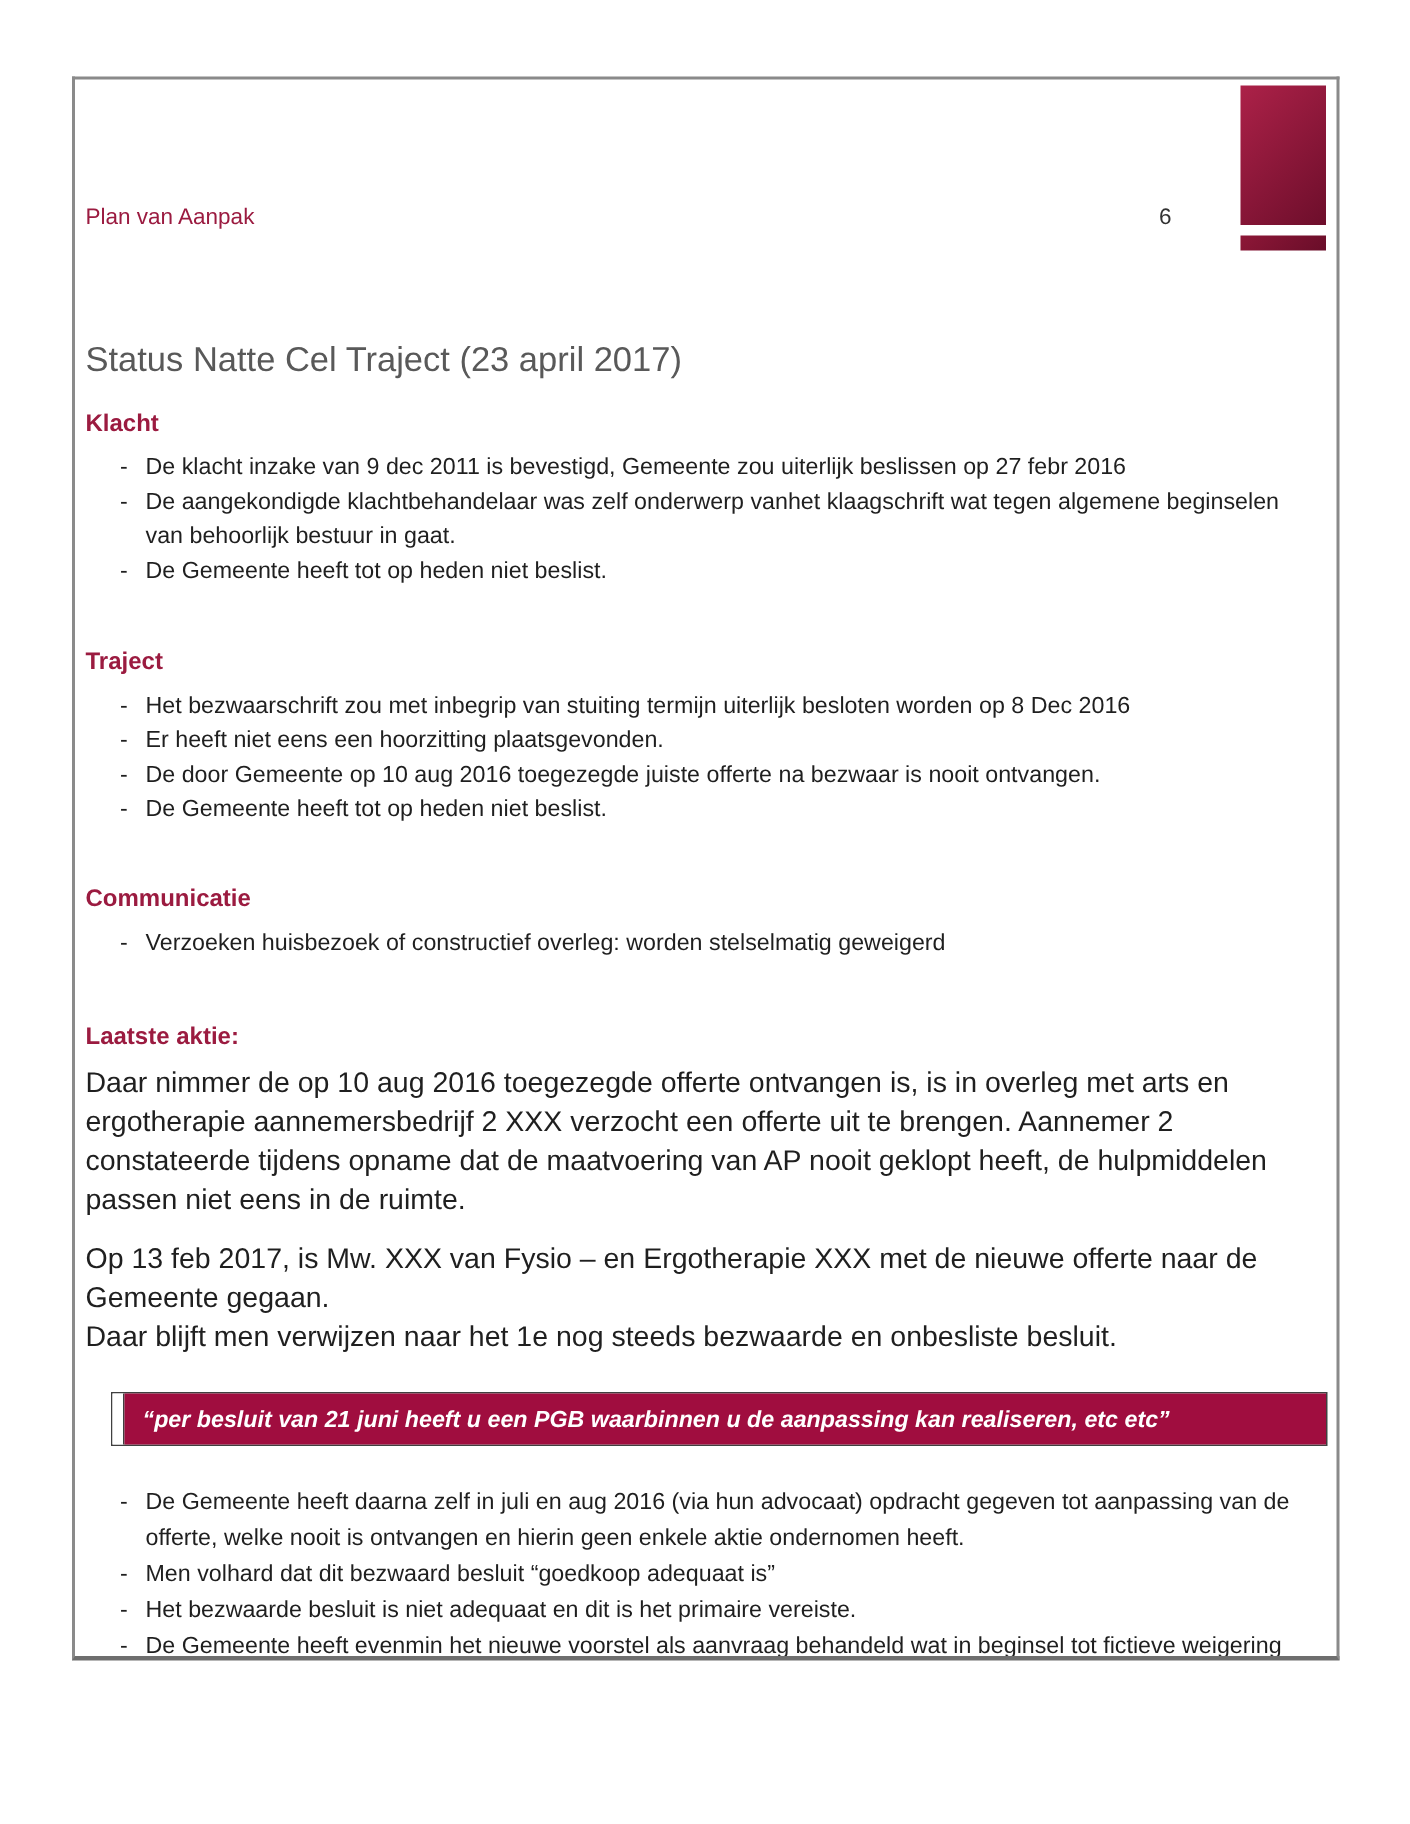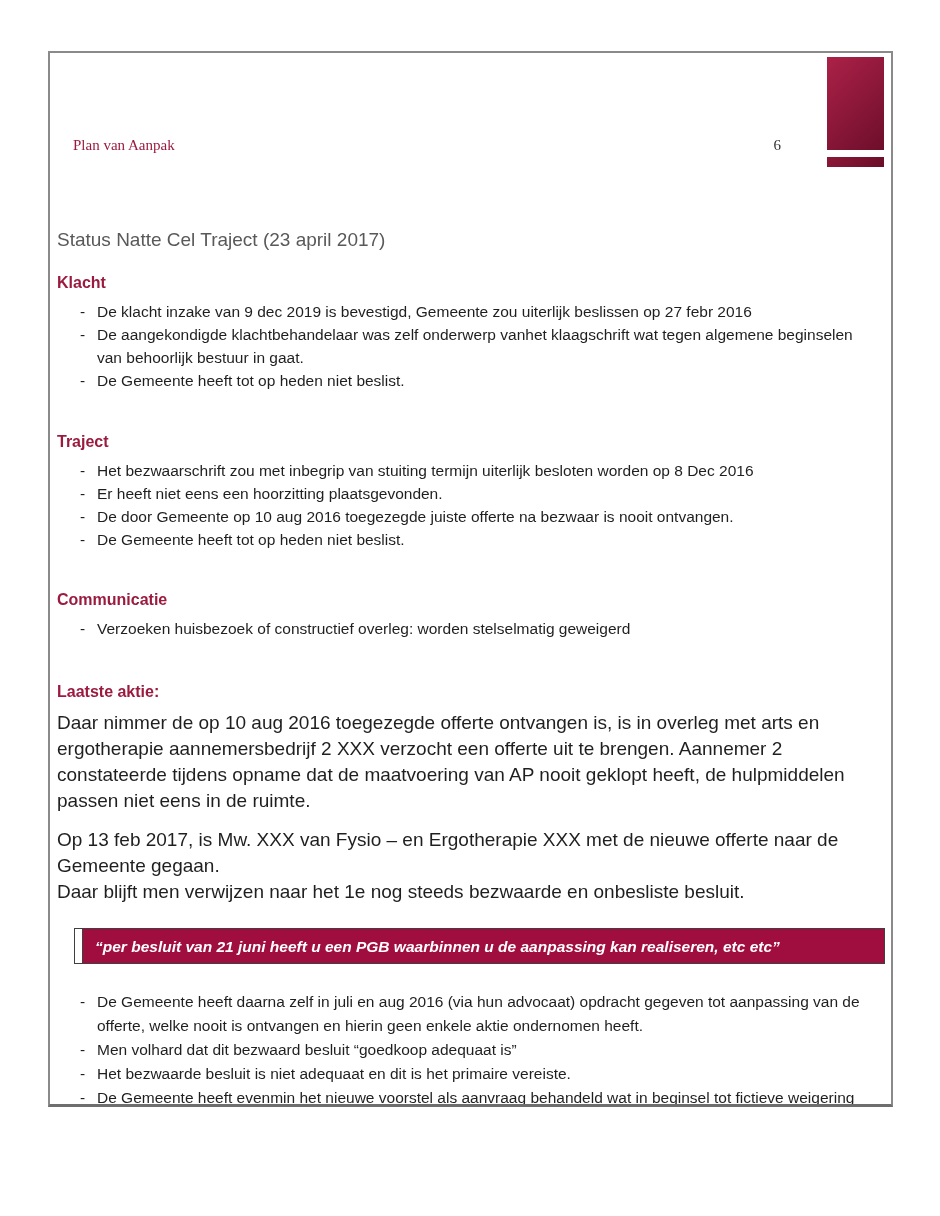--- a/index.html
+++ b/index.html
@@ -30,33 +30,33 @@
   }
   .deco-block{
     position:absolute;top:4px;right:7px;width:57px;height:93px;
     background:linear-gradient(135deg,var(--deco-start) 0%,var(--deco-end) 100%);
   }
   .deco-bar{
     position:absolute;top:104px;right:7px;width:57px;height:10px;
     background:linear-gradient(135deg,var(--deco-bar-start) 0%,var(--deco-bar-end) 100%);
   }
   .header-row{
-    position:absolute;top:82px;left:23px;right:7px;height:20px;font-family:Liberation Serif, serif;
+    position:absolute;top:82px;left:7px;right:7px;height:20px;
   }
   .header-label{
     font-size:15px;line-height:20px;color:var(--accent);
   }
   .page-number{
     position:absolute;top:0;right:103px;
     font-size:15px;line-height:20px;color:#333333;
   }
   .content{padding:0 6px 0 7px;}
   .doc-title{
     margin:171px 0 0 0;
-    font-size:19px;line-height:31px;font-weight:normal;
+    font-size:23px;line-height:31px;font-weight:normal;
     color:var(--title-color);
   }
   .sec-heading{
     font-size:16px;line-height:21px;font-weight:bold;color:var(--accent);
   }
   .sec-heading.klacht{margin-top:17px;}
   .sec-heading.bezwaar{margin-top:39px;}
   .sec-heading.communicatie{margin-top:38px;}
   .sec-heading.laatste{margin-top:41px;}
   .bullets{margin-top:7px;}
@@ -102,21 +102,21 @@
   </div>
 
   <div class="content">
 
     <h1 class="doc-title">Status Natte Cel Traject (23 april 2017)</h1>
 
     <div class="sec-heading klacht">Klacht</div>
     <div class="bullets">
         <div class="bullet-row">
           <span class="dash">-</span>
-          <span class="btext"><span>De klacht inzake van 9 dec 2019 is bevestigd, Gemeente zou uiterlijk beslissen op </span><span class="bold">27 febr 2016</span></span>
+          <span class="btext"><span>De klacht inzake van 9 dec 2011 is bevestigd, Gemeente zou uiterlijk beslissen op </span><span class="bold">27 febr 2016</span></span>
         </div>
         <div class="bullet-row">
           <span class="dash">-</span>
           <span class="btext"><span>De aangekondigde klachtbehandelaar was zelf onderwerp vanhet klaagschrift wat tegen algemene beginselen van behoorlijk bestuur in gaat.</span></span>
         </div>
         <div class="bullet-row">
           <span class="dash">-</span>
           <span class="btext"><span class="bold">De Gemeente heeft tot op heden niet beslist.</span></span>
         </div>
       </div>

